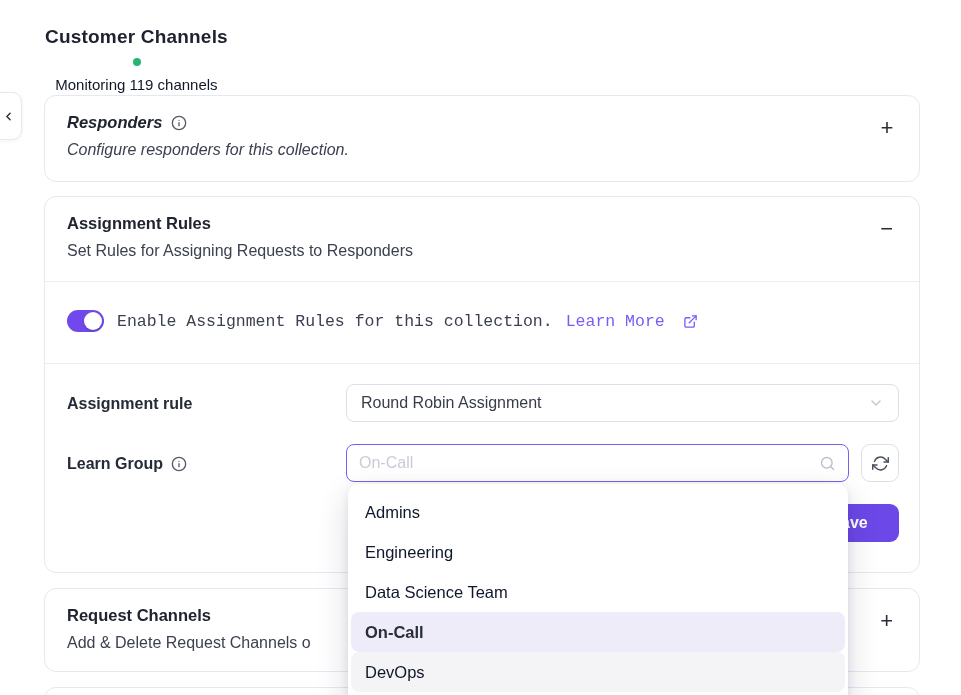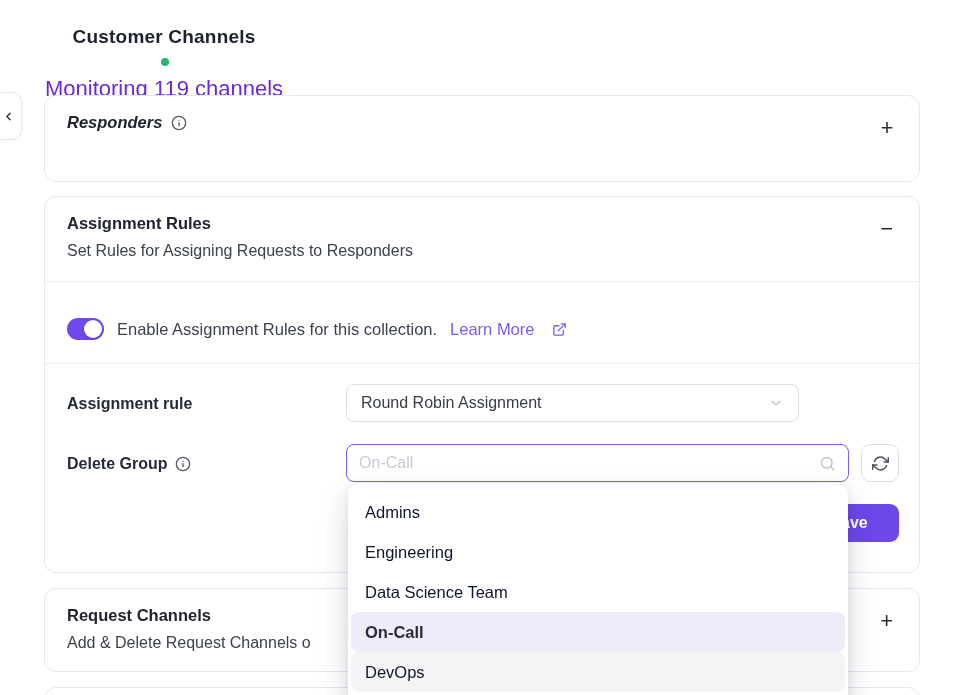--- a/index.html
+++ b/index.html
@@ -3,21 +3,21 @@
 <meta charset="utf-8">
 <style>
   * { margin:0; padding:0; box-sizing:border-box; }
   html,body { width:961px; height:695px; overflow:hidden; background:#ffffff;
     font-family:"Liberation Sans", sans-serif; position:relative; }
 
   
   .page-header { position:absolute; left:45px; top:26px; display:flex; align-items:center; gap:10px;flex-direction:column; }
   .page-title { font-size:19px; font-weight:700; color:#1e222e; letter-spacing:.2px; }
   .status-dot { width:8px; height:8px; border-radius:50%; background:#26b573; margin-left:2px; }
-  .status-text { font-size:22px; color:#6d28d9; }
+  .status-text { font-size:15px; color:#0f172a; }
 
   
   .panel-collapse { position:absolute; left:-12px; top:92px; width:34px; height:48px;
     background:#fff; border:1px solid #e8e7f2; border-radius:10px;
     box-shadow:0 1px 4px rgba(40,40,80,.06); display:flex; align-items:center;
     justify-content:flex-end; padding-right:6px; cursor:pointer; z-index:5; }
 
   
   .card { position:absolute; left:44px; width:876px; background:#fff;
     border:1px solid #e7e6f3; border-radius:12px; }
@@ -30,32 +30,32 @@
     cursor:pointer; padding:2px 4px; margin-top:2px; }
 
   #card-responders { top:95px; height:87px;font-style:italic; }
   #card-assignment { top:196px; height:377px; }
   #card-request    { top:588px; height:84px; z-index:1; }
   #card-next       { top:687px; height:40px; }
 
   .divider { position:absolute; left:0; right:0; height:1px; background:#ededf4; }
 
   
-  .enable-row { position:absolute; left:22px; top:121px; display:flex; align-items:center; gap:13px; }
+  .enable-row { position:absolute; left:22px; top:113px; display:flex; align-items:center; gap:13px;font-family:Liberation Mono, monospace; }
   .switch { width:37px; height:22px; border-radius:11px; background:#7048ec; position:relative; cursor:pointer; flex:0 0 auto; }
   .switch .knob { position:absolute; right:2px; top:2px; width:18px; height:18px;
     border-radius:50%; background:#fff; box-shadow:0 1px 2px rgba(0,0,0,.2); }
   .enable-label { font-size:16.5px; color:#3c4150; }
   .learn-more { font-size:16.5px; color:#7b5af5; text-decoration:none; display:inline-flex;
     align-items:center; gap:18px; cursor:pointer; }
 
   
   .field-label { position:absolute; left:22px; font-size:16px; font-weight:700; color:#262b38;
     display:flex; align-items:center; gap:8px; }
-  .select-box { position:absolute; left:301px; top:187px; width:453px; height:38px;
+  .select-box { position:absolute; left:301px; top:187px; width:553px; height:38px;
     border:1px solid #dfdee8; border-radius:8px; background:#fff; display:flex;
     align-items:center; padding:0 14px; cursor:pointer; }
   .select-value { flex:1; font-size:16px; color:#383d48; }
   .search-box { position:absolute; left:301px; top:247px; width:503px; height:38px;
     border:1.5px solid #7c5cf0; border-radius:8px; background:#fff; display:flex;
     align-items:center; padding:0 12px; }
   .search-box input { flex:1; border:none; outline:none; font-size:16px; color:#383d48;
     font-family:"Liberation Sans", sans-serif; background:transparent; }
   .search-box input::placeholder { color:#c9ccd6; }
   .refresh-btn { position:absolute; left:816px; top:247px; width:38px; height:38px;
@@ -100,20 +100,21 @@
       <div class="card-title-row">
         <span class="card-title">Responders</span>
         <span class="icon">
           <svg width="16" height="16" viewBox="0 0 24 24" fill="none" stroke="#555a66" stroke-width="2" stroke-linecap="round">
               <circle cx="12" cy="12" r="10"></circle>
               <line x1="12" y1="16" x2="12" y2="11.5"></line>
               <line x1="12" y1="8" x2="12.01" y2="8"></line>
             </svg>
         </span>
       </div>
+      <div class="card-sub">Configure responders for this collection.</div>
     </div>
     <span class="card-toggle">+</span>
   </div>
 </div>
 
 <div class="card" id="card-assignment">
   <div class="card-head">
     <div class="card-titles">
       <div class="card-title-row">
         <span class="card-title">Assignment Rules</span>
@@ -150,21 +151,21 @@
   <div class="select-box">
     <span class="select-value">Round Robin Assignment</span>
     <span class="icon">
       <svg width="16" height="16" viewBox="0 0 24 24" fill="none" stroke="#c4c8d2" stroke-width="2.2" stroke-linecap="round" stroke-linejoin="round">
           <polyline points="6 9 12 15 18 9"></polyline>
         </svg>
     </span>
   </div>
 
   <div class="field-label" style="top:258px;">
-    <span>Delete Group</span>
+    <span>Learn Group</span>
     <span class="icon">
       <svg width="16" height="16" viewBox="0 0 24 24" fill="none" stroke="#555a66" stroke-width="2" stroke-linecap="round">
           <circle cx="12" cy="12" r="10"></circle>
           <line x1="12" y1="16" x2="12" y2="11.5"></line>
           <line x1="12" y1="8" x2="12.01" y2="8"></line>
         </svg>
     </span>
   </div>
   <div class="search-box">
     <input type="text" placeholder="On-Call" style="">

